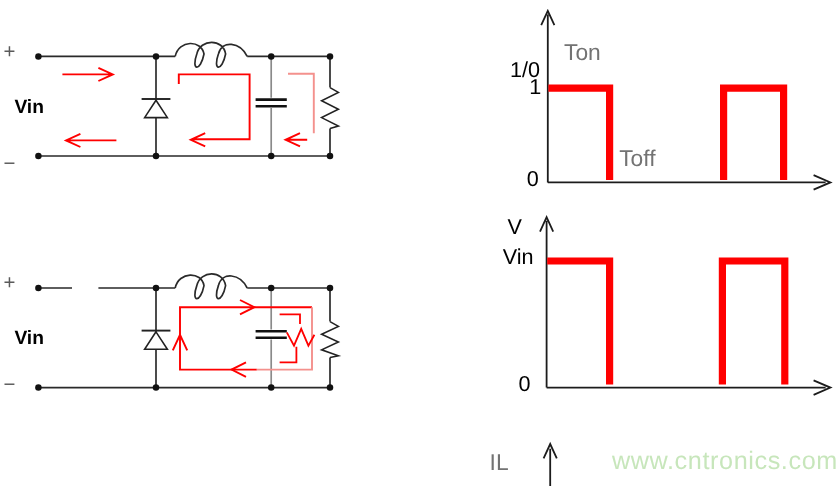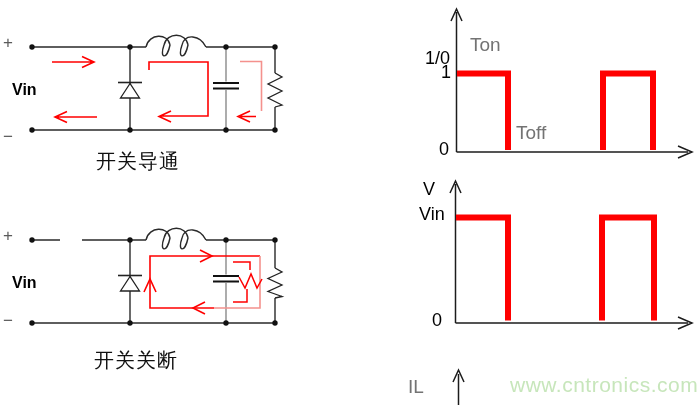--- a/index.html
+++ b/index.html
@@ -108,26 +108,24 @@
     </g>
 
     <g>
       <path d="M458.5,405 V374 M453,382 L458.5,370 L464,382" stroke="#1c1c1c" stroke-width="1.5" fill="none"></path>
     </g>
   </svg>
 
   <span class="t term" style="left:3px;top:34px;">+</span>
   <span class="t vin" style="left:12px;top:82px;">Vin</span>
   <span class="t term" style="left:3px;top:128px;">−</span>
-  <span class="t cap" style="left:96px;top:151px;">开关导通</span>
 
   <span class="t term" style="left:3px;top:227px;">+</span>
   <span class="t vin" style="left:12px;top:275px;">Vin</span>
   <span class="t term" style="left:3px;top:312px;">−</span>
-  <span class="t cap" style="left:94px;top:350px;">开关关断</span>
 
   <span class="t plab" style="left:425px;top:9px;margin-top:40px;">1/0</span>
   <span class="t plab-big" style="left:470px;top:35px;">Ton</span>
   <span class="t plab" style="left:441px;top:63px;">1</span>
   <span class="t plab" style="left:439px;top:140px;">0</span>
   <span class="t plab-big" style="left:516px;top:123px;">Toff</span>
 
   <span class="t plab" style="left:423px;top:180px;">V</span>
   <span class="t plab" style="left:419px;top:205px;">Vin</span>
   <span class="t plab" style="left:432px;top:311px;">0</span>

